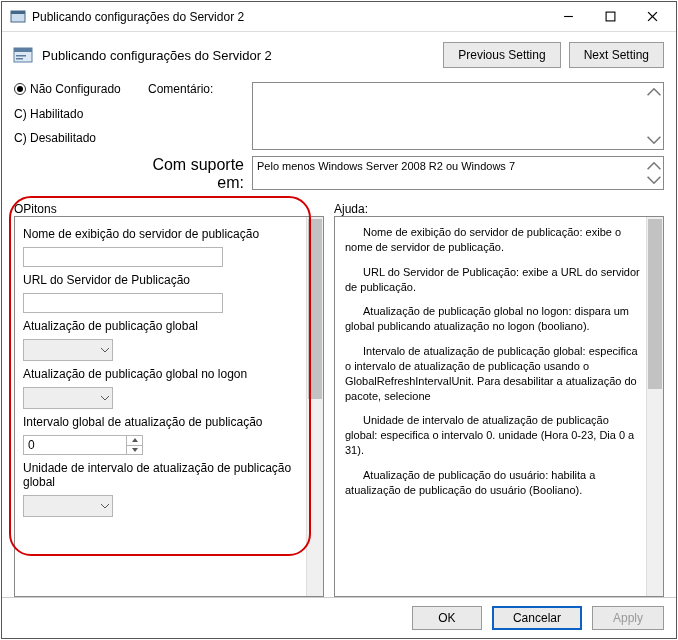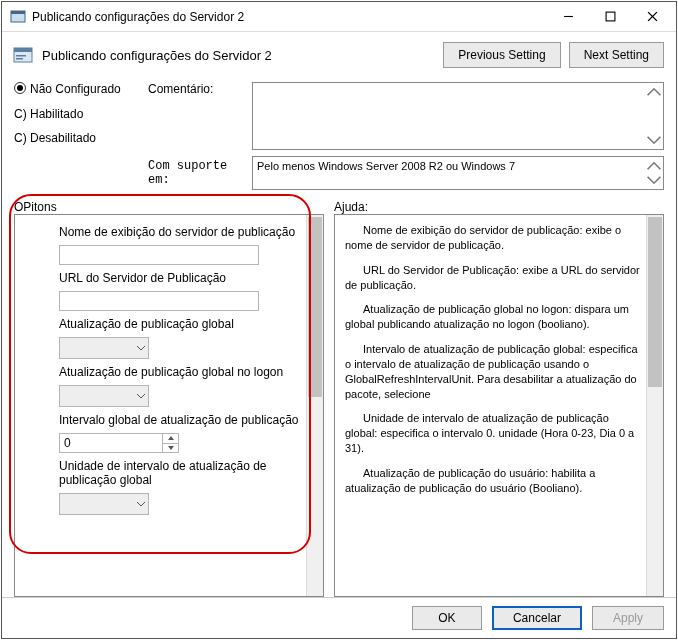--- a/index.html
+++ b/index.html
@@ -59,41 +59,41 @@
 
   .config-area {
     padding: 4px 12px 0 12px;
     display: grid;
     grid-template-columns: 130px 100px 1fr;
     grid-template-rows: auto auto auto auto;
     column-gap: 4px;
     row-gap: 6px;
     align-items: start;
   }
-  .radio-row { display:flex; gap:4px; font-size:12px; }
+  .radio-row { display:flex; align-items:center; gap:4px; font-size:12px; }
   .radio-dot { width:12px;height:12px;border:1px solid #333;border-radius:50%;display:inline-flex;align-items:center;justify-content:center;}
   .radio-dot.sel::after{content:"";width:6px;height:6px;background:#000;border-radius:50%;}
   .comment-box {
     grid-column: 3; grid-row: 1 / span 3;
     border:1px solid #888;
     height: 68px;
     position:relative;
   }
   .scroll-arrow { position:absolute; right:1px; width:16px;height:16px;display:flex;align-items:center;justify-content:center;color:#666;}
   .scroll-arrow.top{top:1px;} .scroll-arrow.bot{bottom:1px;}
   .support-box {
     grid-column: 3; grid-row: 4;
     border:1px solid #888;
     height: 34px;
     position:relative;
     padding: 3px 18px 3px 4px;
     font-size:11px;
   }
   .lbl-comment { grid-column:2; grid-row:1; font-size:12px;}
-  .lbl-support { grid-column:2; grid-row:4; font-size:12px; align-self:center; padding-right:4px;font-family:Liberation Mono, monospace;}
+  .lbl-support { grid-column:2; grid-row:4; font-size:16px; align-self:center; text-align:right; padding-right:4px;}
 
   .main {
     display:flex;
     gap:10px;
     padding: 10px 12px 0 12px;
     flex:1;
     min-height:0;
   }
   .col-left { width: 310px; display:flex; flex-direction:column; position:relative;}
   .col-right { flex:1; display:flex; flex-direction:column;}
@@ -109,21 +109,21 @@
     position:absolute; right:0; top:0; bottom:0; width:17px;
     background:#f0f0f0;
     border-left:1px solid #ddd;
   }
   .panel-box .vscroll .thumb {
     position:absolute; left:1px; right:1px;
     background:#c2c2c2;
   }
   .left-content {
     padding: 10px 24px 10px 8px;
-    display:flex; flex-direction:column; gap:6px;margin-left:36px;
+    display:flex; flex-direction:column; gap:6px;
   }
   .field-label { font-size:12px; }
   .text-input {
     width: 200px; height:20px;
     border:1px solid #b5b5b5;
     background:#fff;
   }
   .combo {
     width: 90px; height:22px;
     border:1px solid #b5b5b5;

